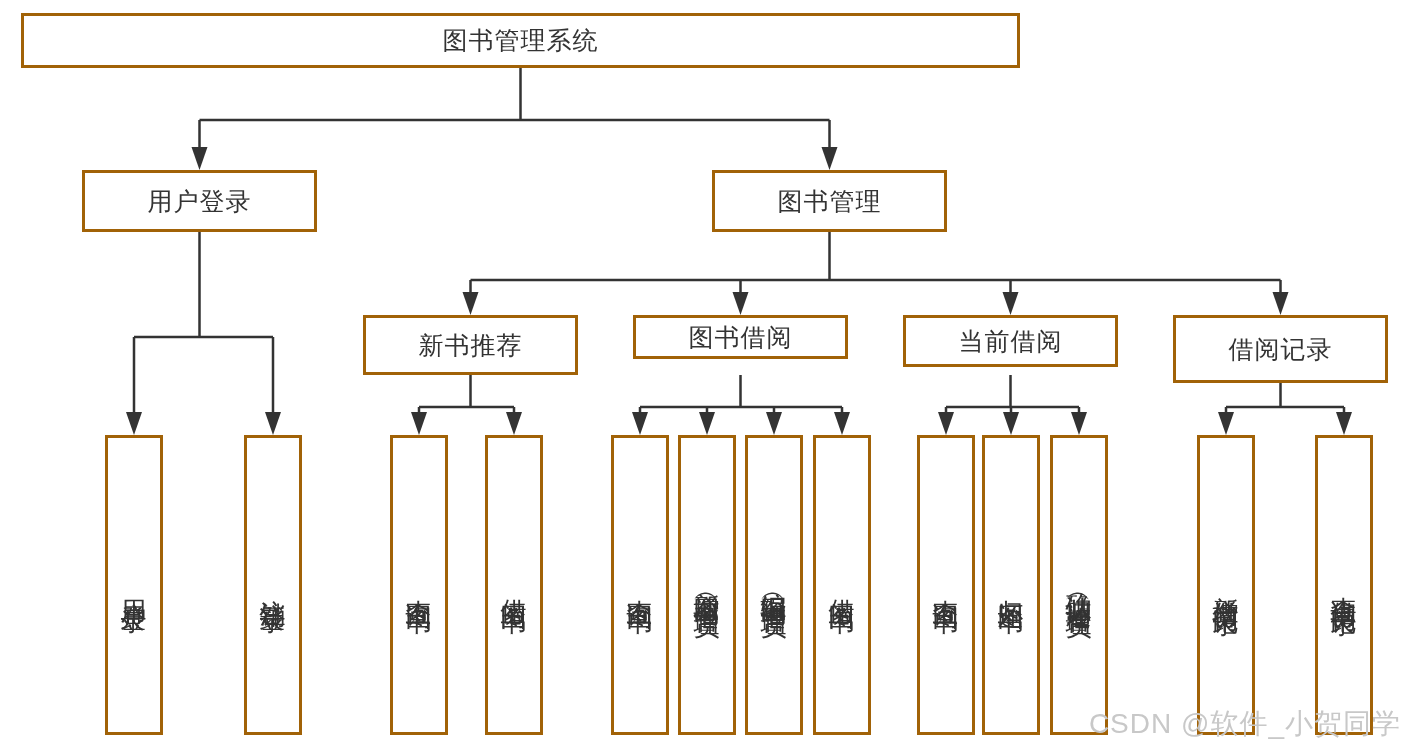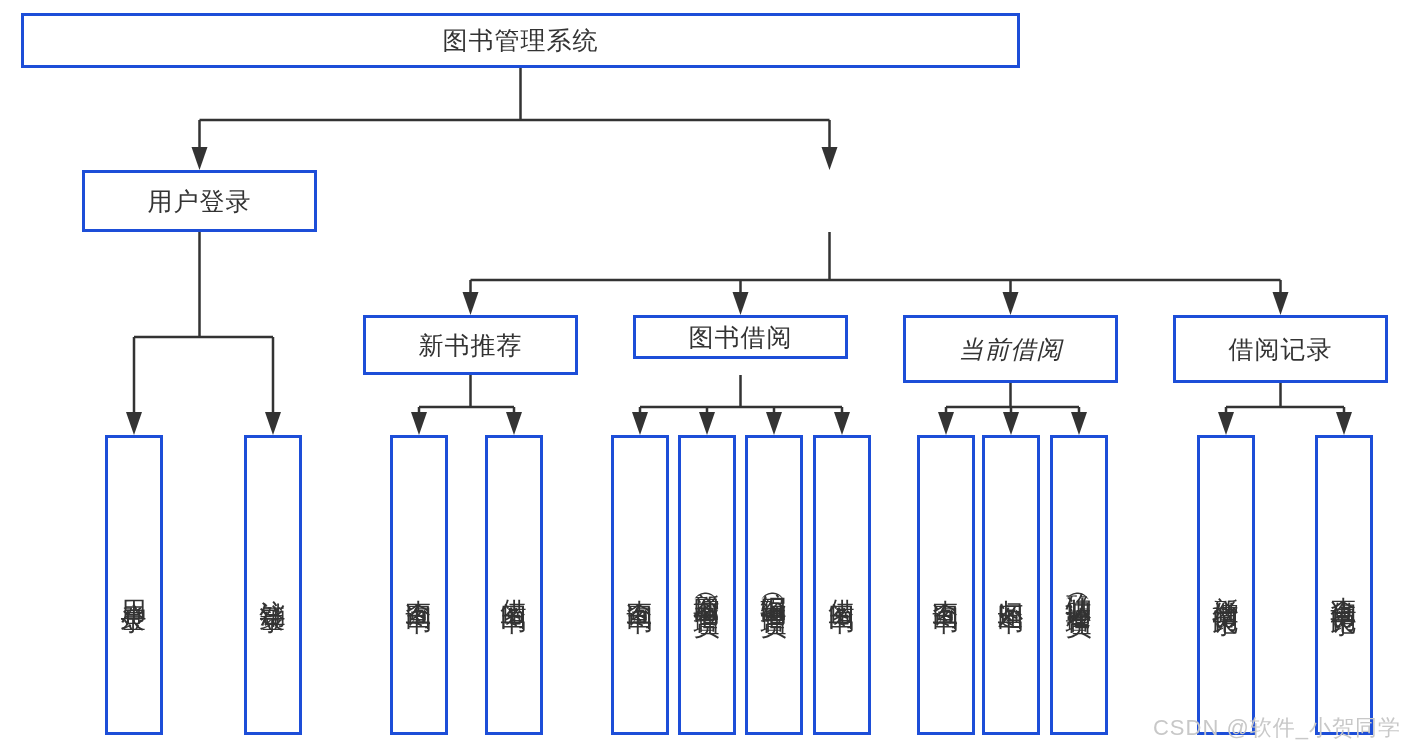--- a/index.html
+++ b/index.html
@@ -14,21 +14,21 @@
   #connectors {
     position: absolute;
     left: 0; top: 0;
     width: 1405px; height: 747px;
     z-index: 0;
   }
   .node {
     position: absolute;
     box-sizing: border-box;
     background: #ffffff;
-    border: 3px solid #1d4ed8;
+    border: 3px solid #a16207;
     color: #333333;
     display: flex;
     align-items: center;
     justify-content: center;
     z-index: 1;
     text-align: center;
   }
   .h-node { font-size: 25px; letter-spacing: 1px; }
   .v-node {
     writing-mode: vertical-rl;
@@ -36,41 +36,41 @@
     font-size: 26px;
     letter-spacing: 3px;
     line-height: 1;
   }
   
   #root          { left: 21px;   top: 13px;  width: 999px; height: 55px; }
   #n-user-login  { left: 82px;   top: 170px; width: 235px; height: 62px; }
   #n-book-mgmt   { left: 712px;  top: 170px; width: 235px; height: 62px; }
   #n-new-rec     { left: 363px;  top: 315px; width: 215px; height: 60px; justify-content: center; }
   #n-borrow      { left: 633px;  top: 315px; width: 215px; height: 44px; }
-  #n-current     { left: 903px;  top: 315px; width: 215px; height: 68px; font-style: italic; }
+  #n-current     { left: 903px;  top: 315px; width: 215px; height: 52px; }
   #n-records     { left: 1173px; top: 315px; width: 215px; height: 68px; }
   .leaf          { top: 435px; width: 58px; height: 300px; }
   #l-user-login    { left: 105px; }
   #l-logout        { left: 244px; }
   #l-query-book-1  { left: 390px; }
   #l-borrow-book-1 { left: 485px; }
   #l-query-book-2  { left: 611px; }
   #l-add-book      { left: 678px; }
   #l-edit-book     { left: 745px; }
   #l-borrow-book-2 { left: 813px; }
   #l-query-book-3  { left: 917px; }
   #l-return-book   { left: 982px; }
   #l-confirm-ret   { left: 1050px; }
   #l-add-record    { left: 1197px; }
   #l-query-record  { left: 1315px; }
   #watermark {
     position: absolute;
     right: 4px;
     bottom: 4px;
-    font-size: 22px;
+    font-size: 28px;
     color: #c8c8c8;
     z-index: 5;
     letter-spacing: 1px;
   }
   .cline { stroke: #333333; stroke-width: 2.5; fill: none; }
   .ahead { fill: #333333; stroke: none; }
 </style>
 </head>
 <body>
 
@@ -119,20 +119,23 @@
     </g>
   </svg>
 
   <div class="node h-node" id="root">
     <span>图书管理系统</span>
   </div>
 
   <div class="node h-node" id="n-user-login">
     <span>用户登录</span>
   </div>
+  <div class="node h-node" id="n-book-mgmt">
+    <span>图书管理</span>
+  </div>
 
   <div class="node h-node" id="n-new-rec">
     <span>新书推荐</span>
   </div>
   <div class="node h-node" id="n-borrow">
     <span>图书借阅</span>
   </div>
   <div class="node h-node" id="n-current">
     <span>当前借阅</span>
   </div>

